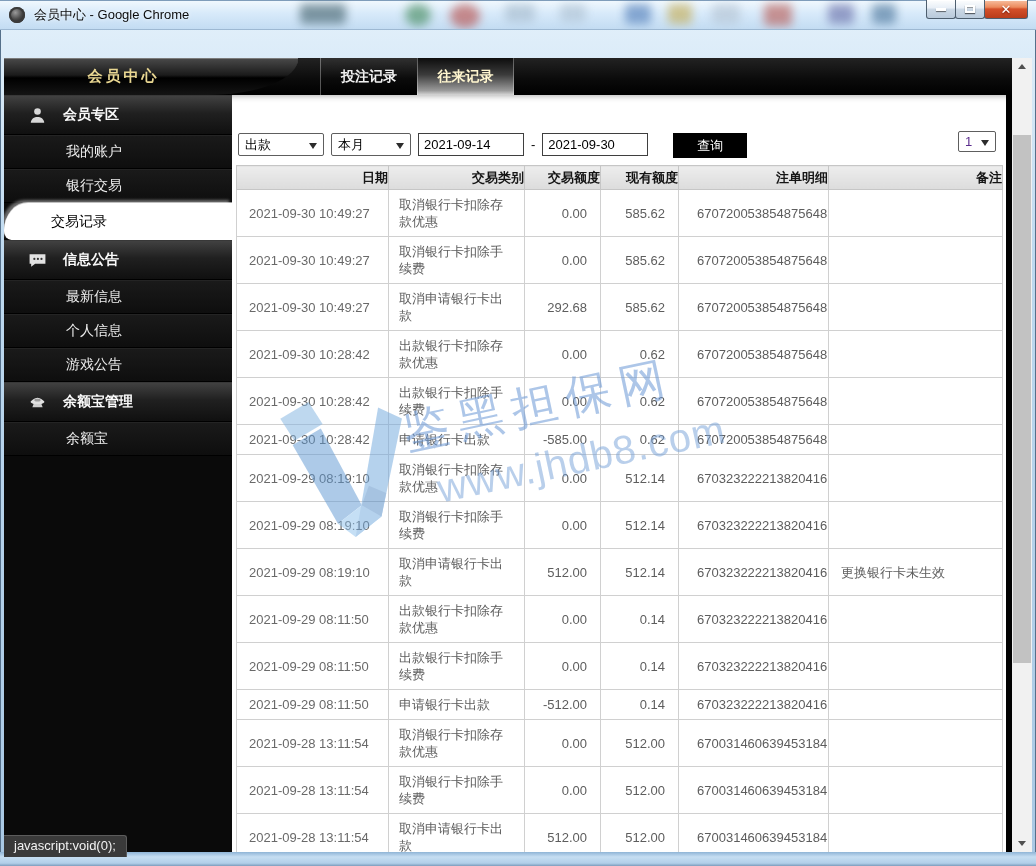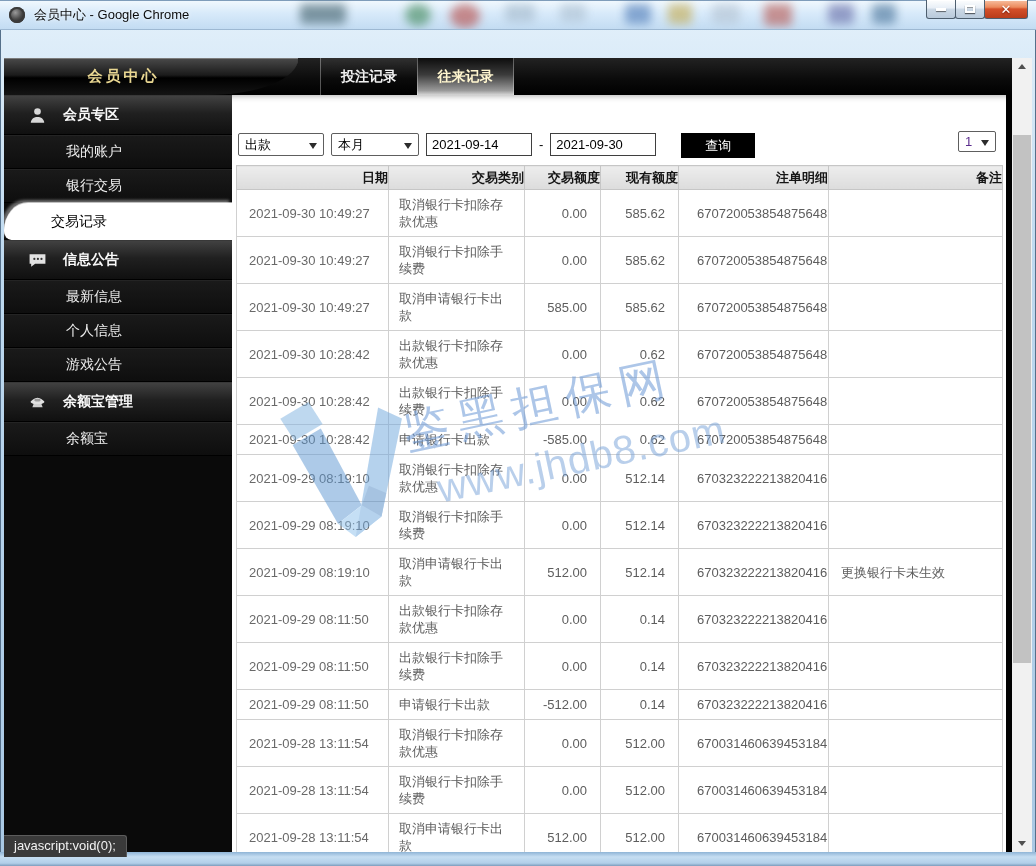--- a/index.html
+++ b/index.html
@@ -76,21 +76,21 @@
     border-radius:26px 0 0 8px / 30px 0 0 10px;
     box-shadow:-3px -3px 3px rgba(255,255,255,.4), 0 -1px 0 rgba(255,255,255,.6); }
 
   
   .main { position:absolute; left:228px; top:37px; width:774px; height:757px; background:#fff; overflow:hidden;
     box-shadow:inset 0 7px 7px -7px rgba(0,0,0,.4); }
   .filterbar { position:relative; height:42px; padding:10px 6px 0 6px; display:flex; gap:7px; align-items:flex-start;margin-top:28px; }
   .select { height:23px; border:1px solid #5e5e5e; border-radius:2px; background:#fff;
     display:inline-flex; align-items:center; justify-content:space-between; padding:0 6px;
     font-size:13px; color:#000; cursor:default; }
-  .sel-type { width:86px; } .sel-period { width:88px;text-align:center; }
+  .sel-type { width:86px; } .sel-period { width:80px;text-align:center; }
   .chev { width:0; height:0; border:4px solid transparent; border-top:6px solid #2c2c2c; margin-top:6px; }
   .date-input { width:106px; height:23px; border:1px solid #3f3f3f; font-size:13px; padding:0 5px;
     font-family:inherit; color:#000; background:#fff; }
   .dash { font-size:13px; line-height:23px; color:#000; }
   .search-btn { height:25px; width:74px; margin-left:18px; background:var(--btn-bg,#000); color:#fff;
     border:1px solid #000; font-size:13px; font-family:inherit; cursor:pointer; }
   .page-select { position:absolute; right:10px; top:8px; width:38px; height:21px; font-size:13px; }
   .page-select span { color:#5b2d8e; }
 
   
@@ -288,21 +288,21 @@
                 <td class="c-date">2021-09-30 10:49:27</td>
                 <td class="c-type">取消银行卡扣除手续费</td>
                 <td class="c-amt">0.00</td>
                 <td class="c-bal">585.62</td>
                 <td class="c-order">670720053854875648</td>
                 <td class="c-remark"></td>
               </tr>
               <tr>
                 <td class="c-date">2021-09-30 10:49:27</td>
                 <td class="c-type">取消申请银行卡出款</td>
-                <td class="c-amt">585.00</td>
+                <td class="c-amt">292.68</td>
                 <td class="c-bal">585.62</td>
                 <td class="c-order">670720053854875648</td>
                 <td class="c-remark"></td>
               </tr>
               <tr>
                 <td class="c-date">2021-09-30 10:28:42</td>
                 <td class="c-type">出款银行卡扣除存款优惠</td>
                 <td class="c-amt">0.00</td>
                 <td class="c-bal">0.62</td>
                 <td class="c-order">670720053854875648</td>

